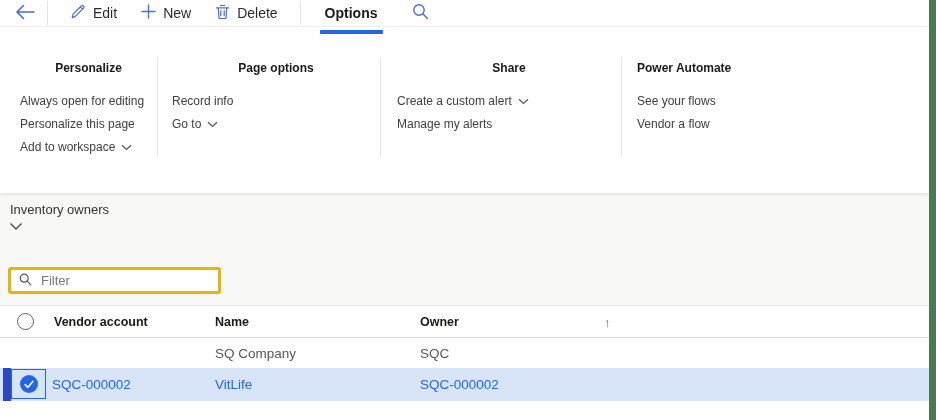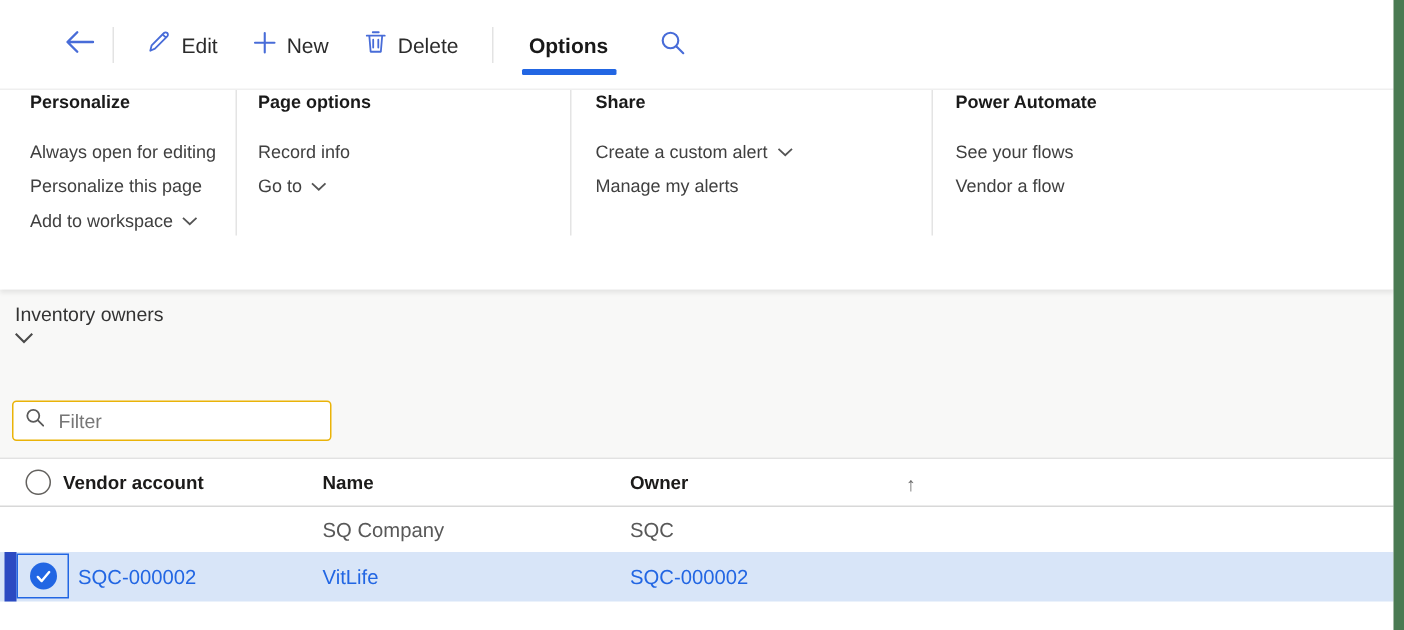--- a/index.html
+++ b/index.html
@@ -6,22 +6,22 @@
   .screen{
     position:relative;width:936px;height:420px;overflow:hidden;
     background:#fff;font-family:"Liberation Sans",sans-serif;
     -webkit-font-smoothing:antialiased;
   }
   
   .edge-strip{position:absolute;top:0;right:0;width:7px;height:420px;background:#4a7a52;z-index:40;}
 
   
   .commandbar{
-    position:absolute;top:0;left:0;right:7px;height:60px;background:#fff;
-    display:flex;align-items:center;border-bottom:1px solid #efefef;box-sizing:border-box;z-index:5;padding-left:28px;
+    position:absolute;top:0;left:0;right:7px;height:27px;background:#fff;
+    display:flex;align-items:center;border-bottom:1px solid #efefef;box-sizing:border-box;z-index:5;
   }
   .icon-btn{display:flex;align-items:center;justify-content:center;cursor:pointer;background:none;border:none;padding:0;}
   .back-btn{margin-left:13px;width:24px;height:30px;}
   .vdivider{width:1px;height:24px;background:#e3e3e3;margin:0 10px;}
   .cmd-btn{
     display:flex;align-items:center;gap:7px;padding:0 12px;height:45px;
     font-size:14px;color:#2b2b2b;cursor:pointer;background:none;border:none;
     font-family:"Liberation Sans",sans-serif;
   }
   .options-tab{
@@ -31,21 +31,21 @@
   }
   .tab-underline{position:absolute;left:9px;right:9px;bottom:2px;height:4px;background:#2266e3;border-radius:1px;}
   .search-btn{margin-left:16px;width:26px;height:30px;}
 
   
   .ribbon{
     position:absolute;top:45px;left:0;right:7px;height:148px;background:#fff;
     display:flex;box-shadow:0 2px 3px rgba(0,0,0,0.08);box-sizing:border-box;padding-left:20px;z-index:4;
   }
   .ribbon-section{padding-top:16px;box-sizing:border-box;}
-  .sec-title{font-size:12px;font-weight:700;color:#1a1a1a;margin-bottom:14px;white-space:nowrap;}
+  .sec-title{font-size:12px;font-weight:700;color:#1a1a1a;text-align:center;margin-bottom:14px;white-space:nowrap;}
   .sec-title.left{text-align:left;}
   .sec-cols{display:flex;}
   .sec-col{display:flex;flex-direction:column;}
   .ribbon-item{
     display:flex;align-items:center;gap:6px;height:23px;font-size:12px;color:#404040;
     white-space:nowrap;cursor:pointer;background:none;border:none;padding:0;text-align:left;
     font-family:"Liberation Sans",sans-serif;
   }
   .sec-divider{width:1px;background:#e4e4e4;height:100px;margin-top:12px;flex:0 0 1px;}
   .sec-personalize{width:137px;}
@@ -55,34 +55,34 @@
   .sec-share .sec-col1{width:85px;}
   .sec-pa{width:170px;padding-left:15px;}
 
   
   .content{position:absolute;top:193px;left:0;right:7px;bottom:0;background:#f8f8f7;}
   .caption{position:absolute;left:10px;top:9px;font-size:13px;color:#333;}
   .view-title{position:absolute;left:9px;top:24px;display:flex;align-items:center;gap:9px;cursor:pointer;}
   .view-title .vt-text{font-size:21px;font-weight:700;color:#1f1f1f;letter-spacing:-0.2px;}
   .filter-box{
     position:absolute;left:8px;top:74px;width:213px;height:27px;background:#fff;
-    border:1px solid #eab308;border-radius:3px;display:flex;align-items:center;
+    border:3px solid #eab308;border-radius:3px;display:flex;align-items:center;
     padding:0 8px;gap:7px;box-sizing:border-box;
   }
   .filter-input{
     border:none;outline:none;flex:1;font-size:13px;color:#333;background:transparent;
     font-family:"Liberation Sans",sans-serif;min-width:0;
   }
   .filter-input::placeholder{color:#767676;}
 
   
   .grid{position:absolute;left:0;right:0;top:112px;bottom:0;background:#fff;border-top:1px solid #e2e2e2;}
   .grid-header{position:relative;height:32px;border-bottom:1px solid #d8d8d8;box-sizing:border-box;}
   .hcell{position:absolute;top:0;height:32px;display:flex;align-items:center;font-size:12.5px;font-weight:700;color:#1c1b1a;}
-  .hc-vendor{left:42px;}
+  .hc-vendor{left:54px;}
   .hc-name{left:215px;}
   .hc-owner{left:420px;}
   .sort-arrow{position:absolute;left:604px;top:0;height:32px;display:flex;align-items:center;font-size:13px;color:#6d6d6d;}
   .select-all{position:absolute;left:17px;top:7px;width:17px;height:17px;border:1px solid #63615e;border-radius:50%;background:#fff;cursor:pointer;box-sizing:border-box;}
   .grid-row{position:relative;box-sizing:border-box;}
   .row-plain{height:30px;}
   .row-selected{height:33px;background:#d8e5f8;}
   .cell{position:absolute;top:0;bottom:0;display:flex;align-items:center;font-size:13.5px;}
   .c-vendor{left:52px;}
   .c-name{left:215px;}

